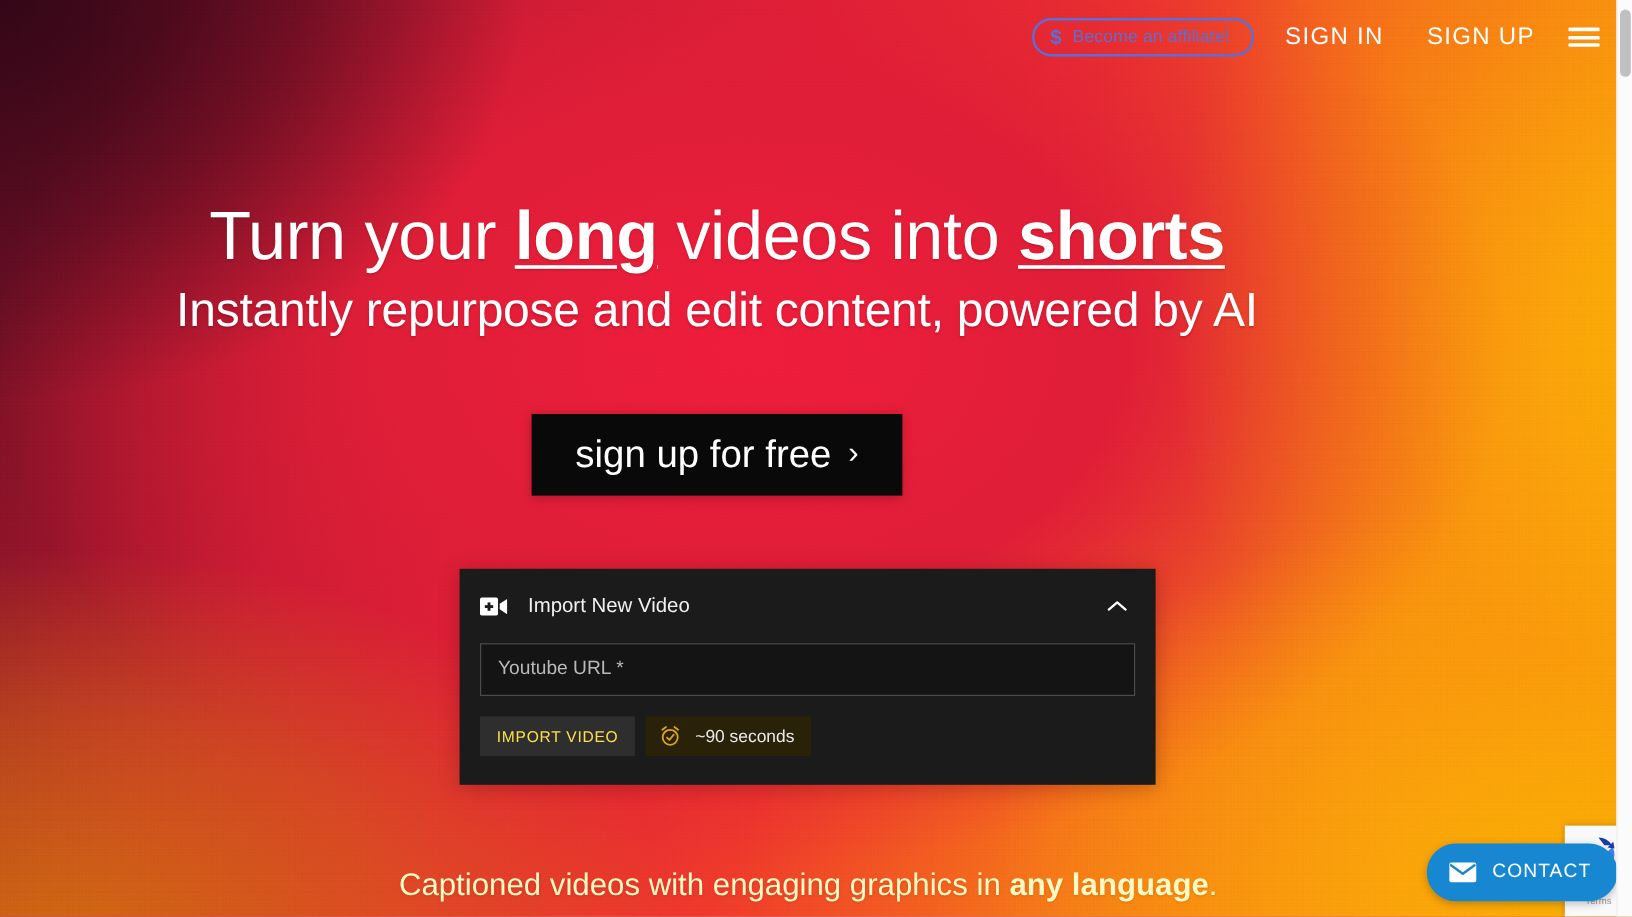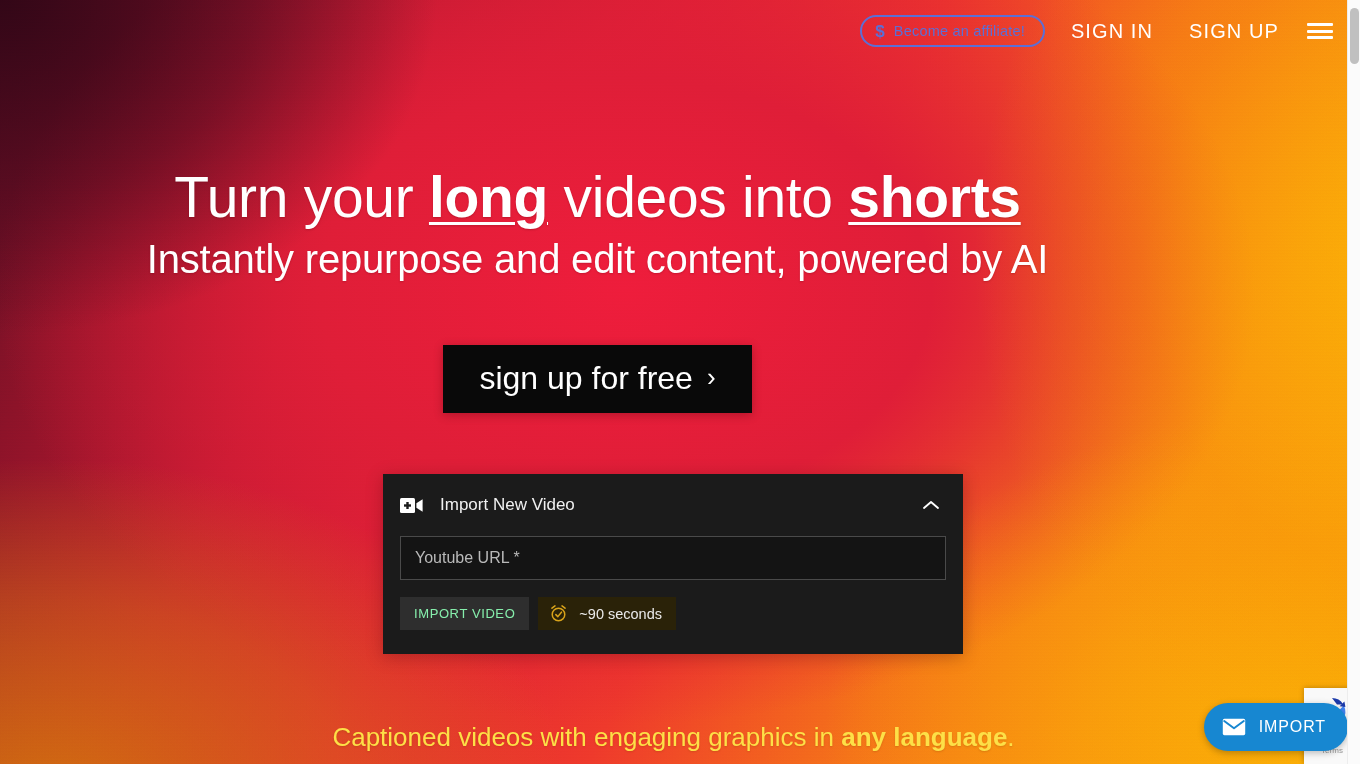--- a/index.html
+++ b/index.html
@@ -236,21 +236,21 @@
   .url-input::placeholder { color: #b9b9b9; opacity: 1; }
 
   .panel-actions {
     display: flex;
     align-items: center;
     gap: 9px;
     margin-top: 17px;
   }
   .import-btn {
     background: #2e2e2e;
-    color: #86efac;
+    color: #fde047;
     border: none;
     height: 33px;
     padding: 0 14px;
     font-family: "Liberation Sans", sans-serif;
     font-size: 13px;
     letter-spacing: 0.6px;
     cursor: default;
   }
   .time-badge {
     display: flex;
@@ -265,21 +265,21 @@
   }
   .alarm-icon { width: 19px; height: 19px; flex: 0 0 auto; }
 
   
   .caption-line {
     position: absolute;
     top: 722px;
     left: 0;
     width: 1347px;
     text-align: center;
-    color: #fde047;
+    color: #fef9c3;
     font-size: 26px;
     z-index: 10;
     text-shadow: 0 1px 2px rgba(120,50,0,0.22);
   }
   .caption-line .strong { font-weight: 700; }
 
   
   .recaptcha {
     position: absolute;
     right: 0px;
@@ -432,20 +432,20 @@
     </svg>
     <div class="recap-text">Privacy</div>
     <div class="recap-text">Terms</div>
   </div>
 
   <button class="contact-btn">
     <svg class="mail-icon" viewBox="0 0 24 18">
       <rect x="0.8" y="0.8" width="22.4" height="16.4" rx="1.6" fill="#ffffff"></rect>
       <path d="M2.2 3.0 L12 10.2 L21.8 3.0" stroke="#1787d1" stroke-width="2" fill="none" stroke-linecap="round" stroke-linejoin="round"></path>
     </svg>
-    <span>IMPORT</span>
+    <span>CONTACT</span>
   </button>
 
   <div class="scrollbar">
     <div class="scroll-thumb"></div>
   </div>
 
 </div>
 
 </body></html>

